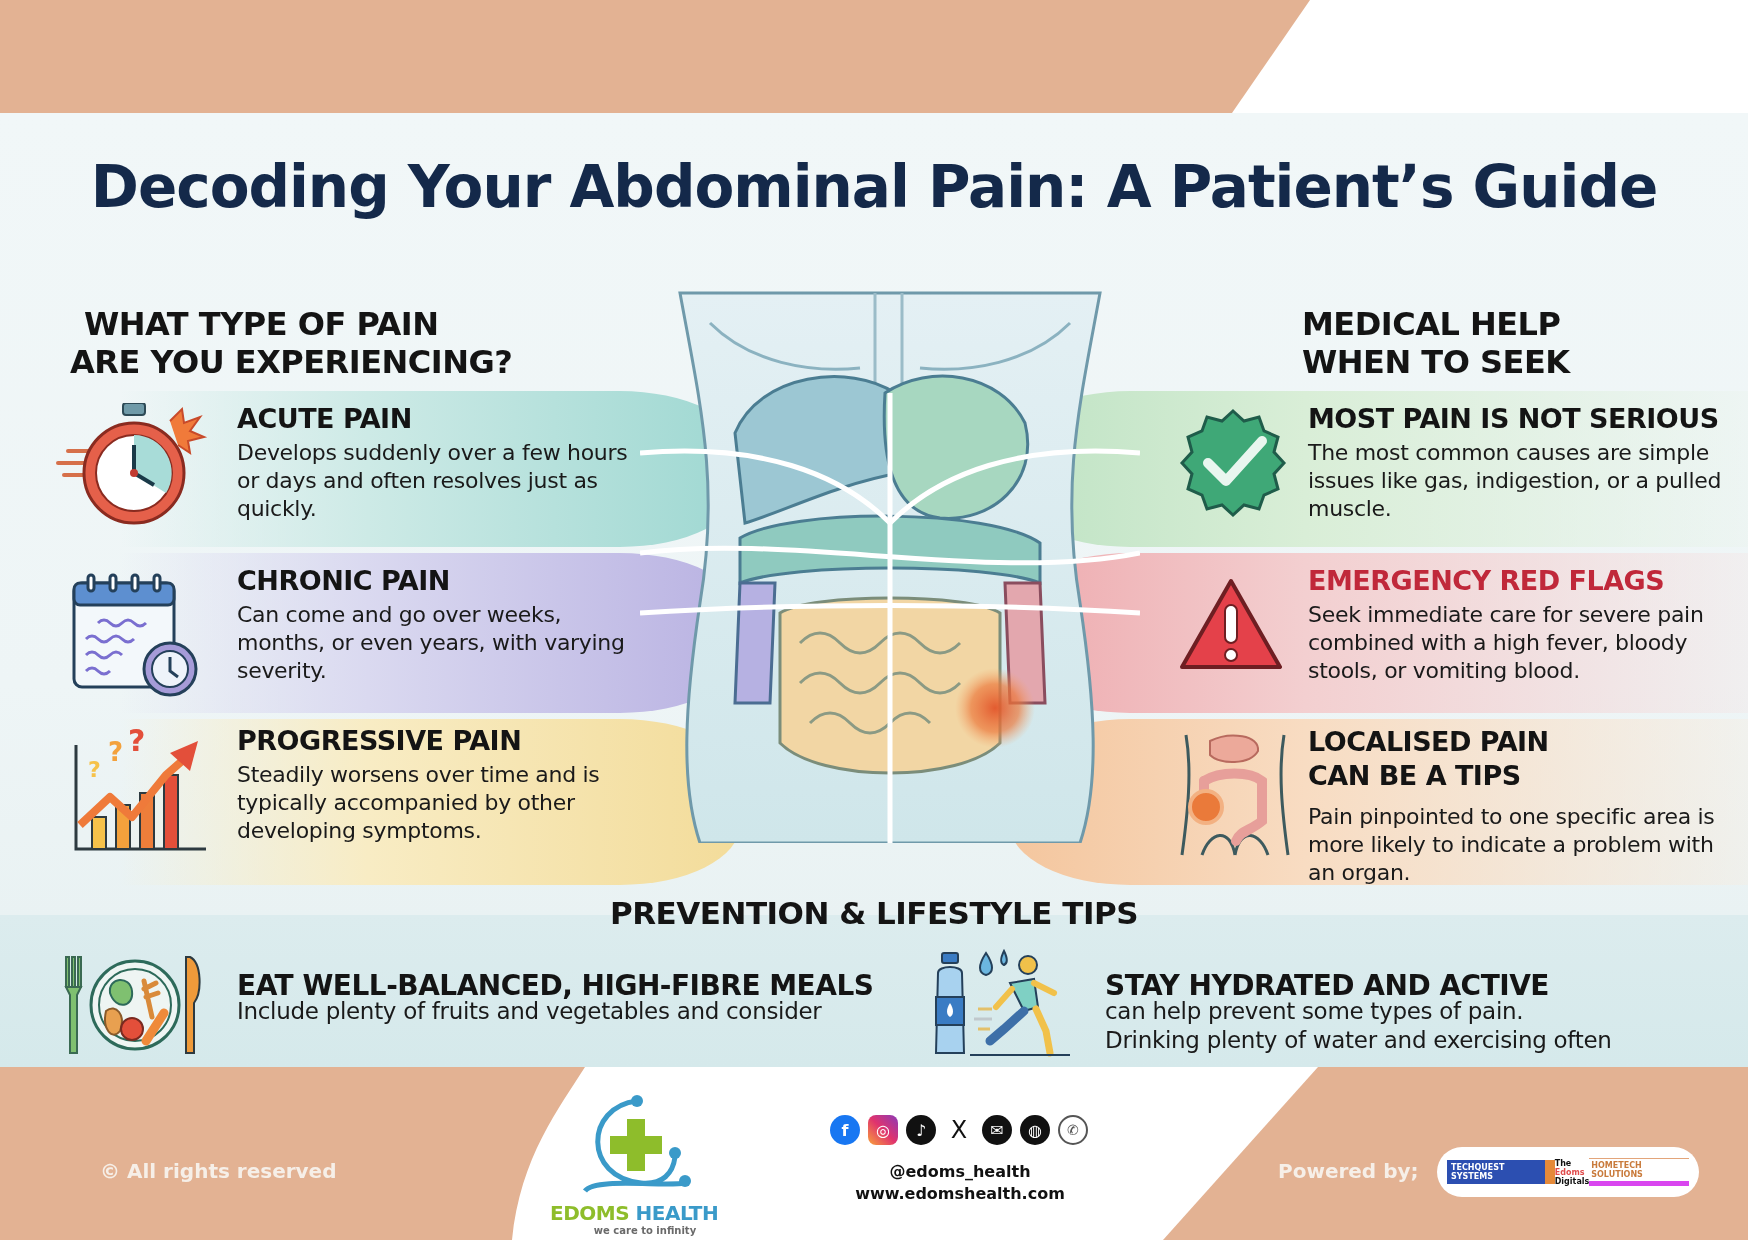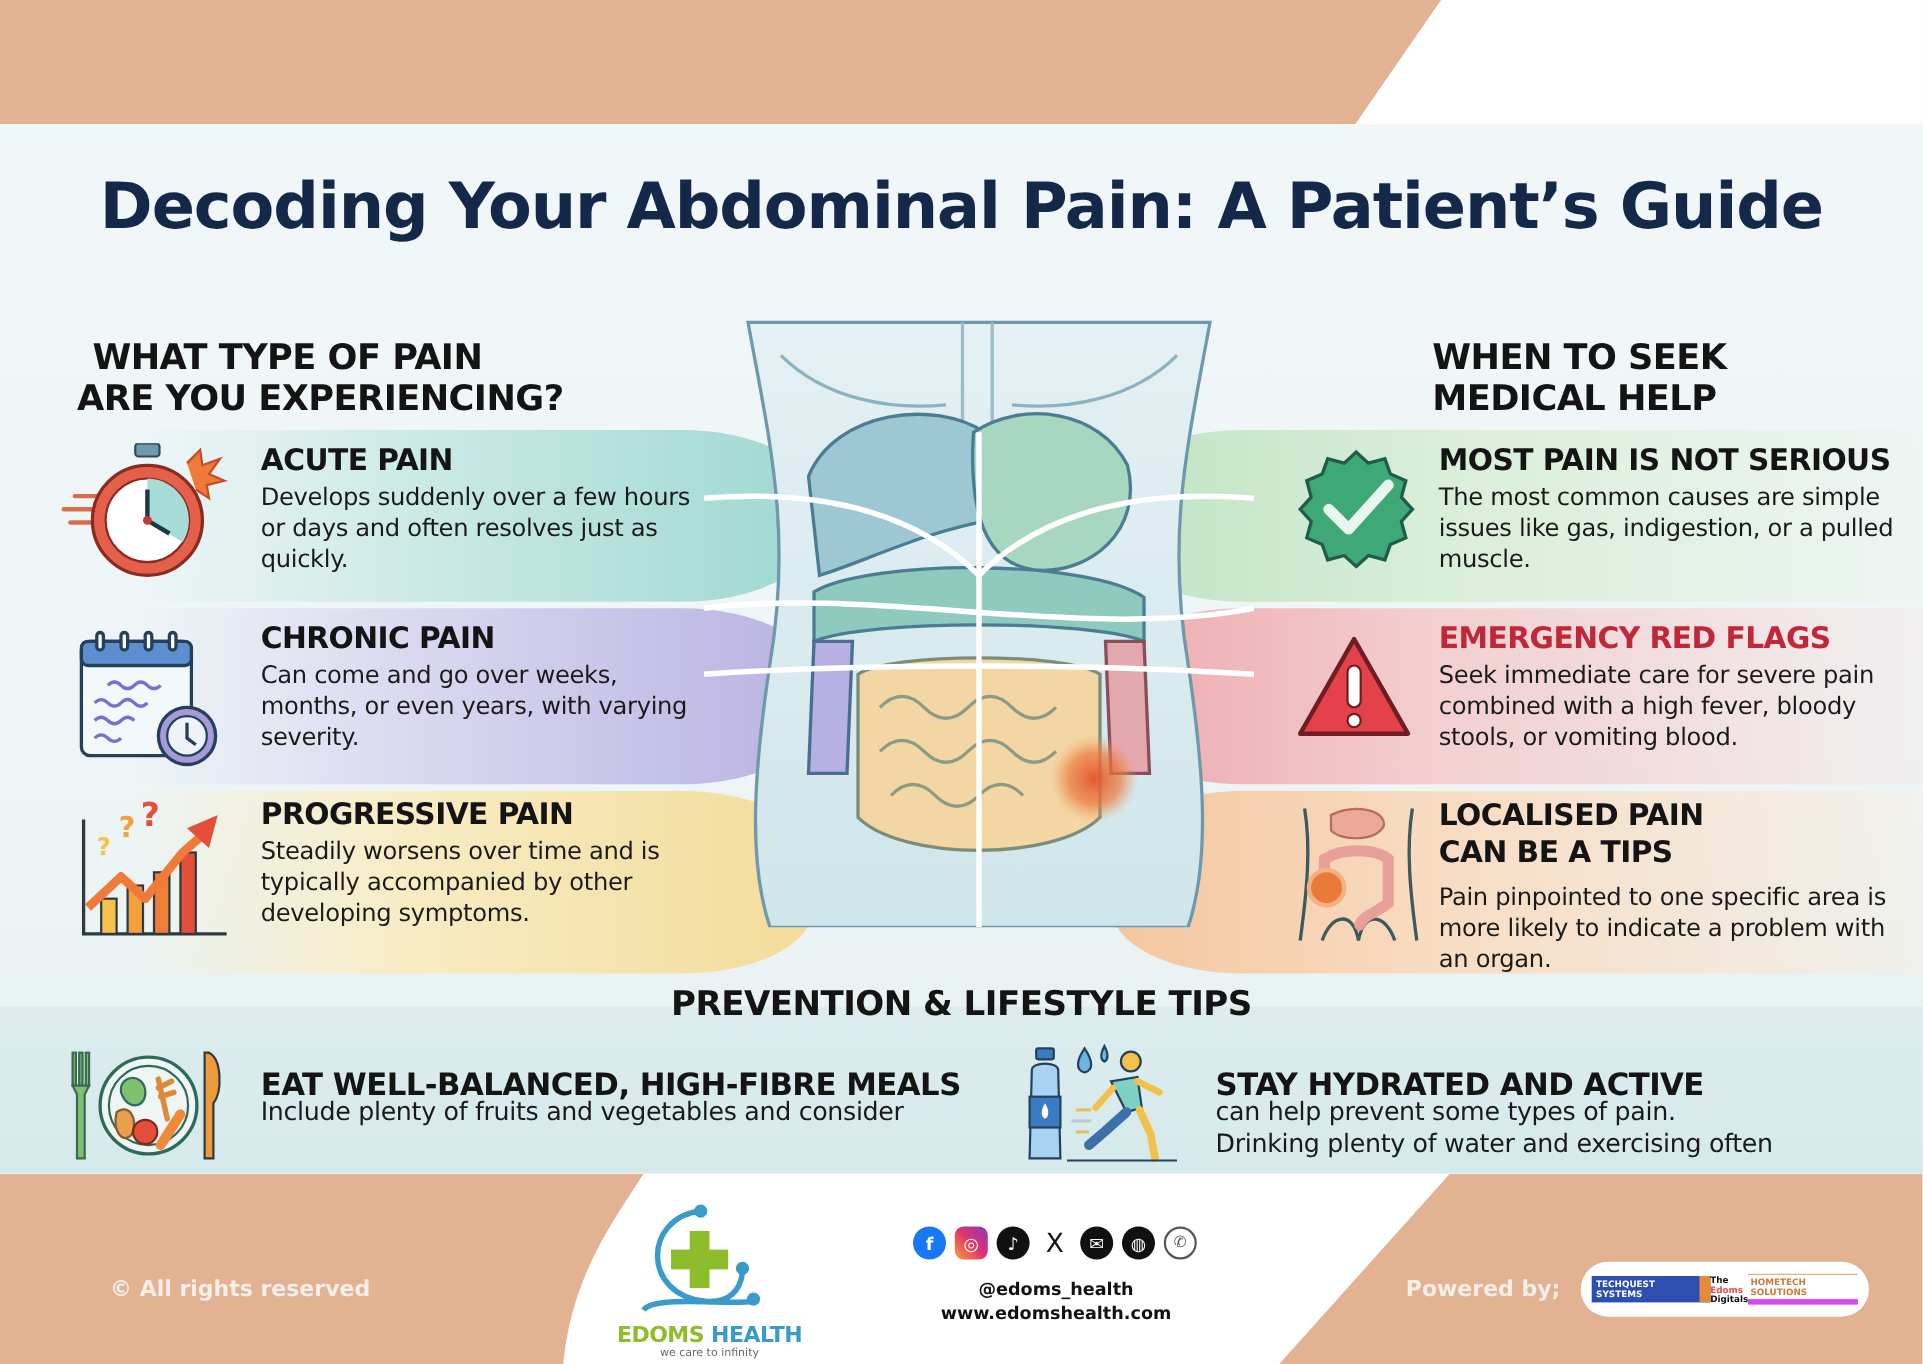--- a/index.html
+++ b/index.html
@@ -78,24 +78,24 @@
   .copyright { position: absolute; left: 100px; top: 92px; color: #f6efe8; font-family: "DejaVu Sans", sans-serif; font-weight: bold; font-size: 20px; }
   .powered { position: absolute; left: 1278px; top: 92px; color: #f6efe8; font-family: "DejaVu Sans", sans-serif; font-weight: bold; font-size: 20px; }
   .sponsors { position: absolute; left: 1437px; top: 80px; width: 262px; height: 50px; background: #fff; border-radius: 25px; display: flex; align-items: center; justify-content: space-around; padding: 0 10px; }
   .sponsor { font-family: "DejaVu Sans", sans-serif; font-size: 8px; font-weight: bold; }
   .sponsor.techquest { background: #2c4fb1; color: #fff; padding: 3px 4px; border-right: 10px solid #e58a3a; }
   .sponsor.edoms { color: #111; line-height: 9px; }
   .sponsor.edoms .mid { color: #e04c4c; }
   .sponsor.hometech { color: #c97b3c; border-top: 1px solid #e3a57a; border-bottom: 5px solid #d946ef; padding: 2px; }
 
   .logo { position: absolute; left: 545px; top: 20px; width: 190px; height: 150px; }
-  .logo .brand { position: absolute; left: 5px; top: 114px; width: 190px; text-align: center; font-family: "DejaVu Sans", sans-serif; font-weight: bold; font-size: 20px; white-space: nowrap; letter-spacing: -0.5px; }
+  .logo .brand { position: absolute; left: 5px; top: 114px; width: 190px; text-align: left; font-family: "DejaVu Sans", sans-serif; font-weight: bold; font-size: 20px; white-space: nowrap; letter-spacing: -0.5px; }
   .logo .brand .g { color: #8ebd2b; }
   .logo .brand .b { color: #3a9ac9; }
-  .logo .tag { position: absolute; left: 0; top: 138px; width: 200px; text-align: center; font-family: "DejaVu Sans", sans-serif; font-size: 10px; color: #6a6a6a; }
+  .logo .tag { position: absolute; left: 0; top: 138px; width: 200px; text-align: center; font-family: "DejaVu Sans", sans-serif; font-size: 10px; color: #6a6a6a; font-weight: bold; }
 
   .social { position: absolute; left: 830px; top: 48px; display: flex; gap: 8px; }
   .social .s { width: 30px; height: 30px; border-radius: 50%; display: flex; align-items: center; justify-content: center; color: #fff; font-family: "DejaVu Sans", sans-serif; font-weight: bold; font-size: 16px; }
   .s.fb { background: #1877f2; }
   .s.ig { background: linear-gradient(45deg, #f9a23a, #e0336d, #8b3ab8); border-radius: 8px; }
   .s.tt { background: #111; }
   .s.x { background: transparent; color: #111; font-size: 24px; font-weight: normal; }
   .s.mail { background: #111; }
   .s.web { background: #111; }
   .s.wa { background: transparent; border: 2px solid #555; color: #555; font-size: 14px; }
@@ -208,22 +208,22 @@
       <path d="M100 28 L 128 16 L 120 46 Z" fill="#e34f3a"></path>
       <text x="18" y="52" font-size="22" font-weight="bold" fill="#f6c24a" font-family="DejaVu Sans, sans-serif">?</text>
       <text x="38" y="36" font-size="26" font-weight="bold" fill="#f3a13c" font-family="DejaVu Sans, sans-serif">?</text>
       <text x="58" y="26" font-size="30" font-weight="bold" fill="#e34f3a" font-family="DejaVu Sans, sans-serif">?</text>
     </svg>
     <h3>PROGRESSIVE PAIN</h3>
     <p>Steadily worsens over time and is typically accompanied by other developing symptoms.</p>
   </div>
 
   <h2 class="section-head sh-right">
+    <span>MEDICAL HELP</span>
     <span style="display:block">WHEN TO SEEK</span>
-    <span>MEDICAL HELP</span>
   </h2>
 
   <div class="item item-ok right-text">
     <svg class="icon" width="110" height="110" viewBox="0 0 110 110" style="left:8px;top:4px;">
       <path d="M55 4 L 66 14 L 81 10 L 86 24 L 100 30 L 96 45 L 106 56 L 96 67 L 100 82 L 86 88 L 81 102 L 66 98 L 55 108 L 44 98 L 29 102 L 24 88 L 10 82 L 14 67 L 4 56 L 14 45 L 10 30 L 24 24 L 29 10 L 44 14 Z" fill="#3fa877" stroke="#1f5c4a" stroke-width="3"></path>
       <path d="M30 56 L 48 74 L 84 34" fill="none" stroke="#e9f6ef" stroke-width="10" stroke-linecap="round" stroke-linejoin="round"></path>
     </svg>
     <h3>MOST PAIN IS NOT SERIOUS</h3>
     <p>The most common causes are simple issues like gas, indigestion, or a pulled muscle.</p>
   </div>

